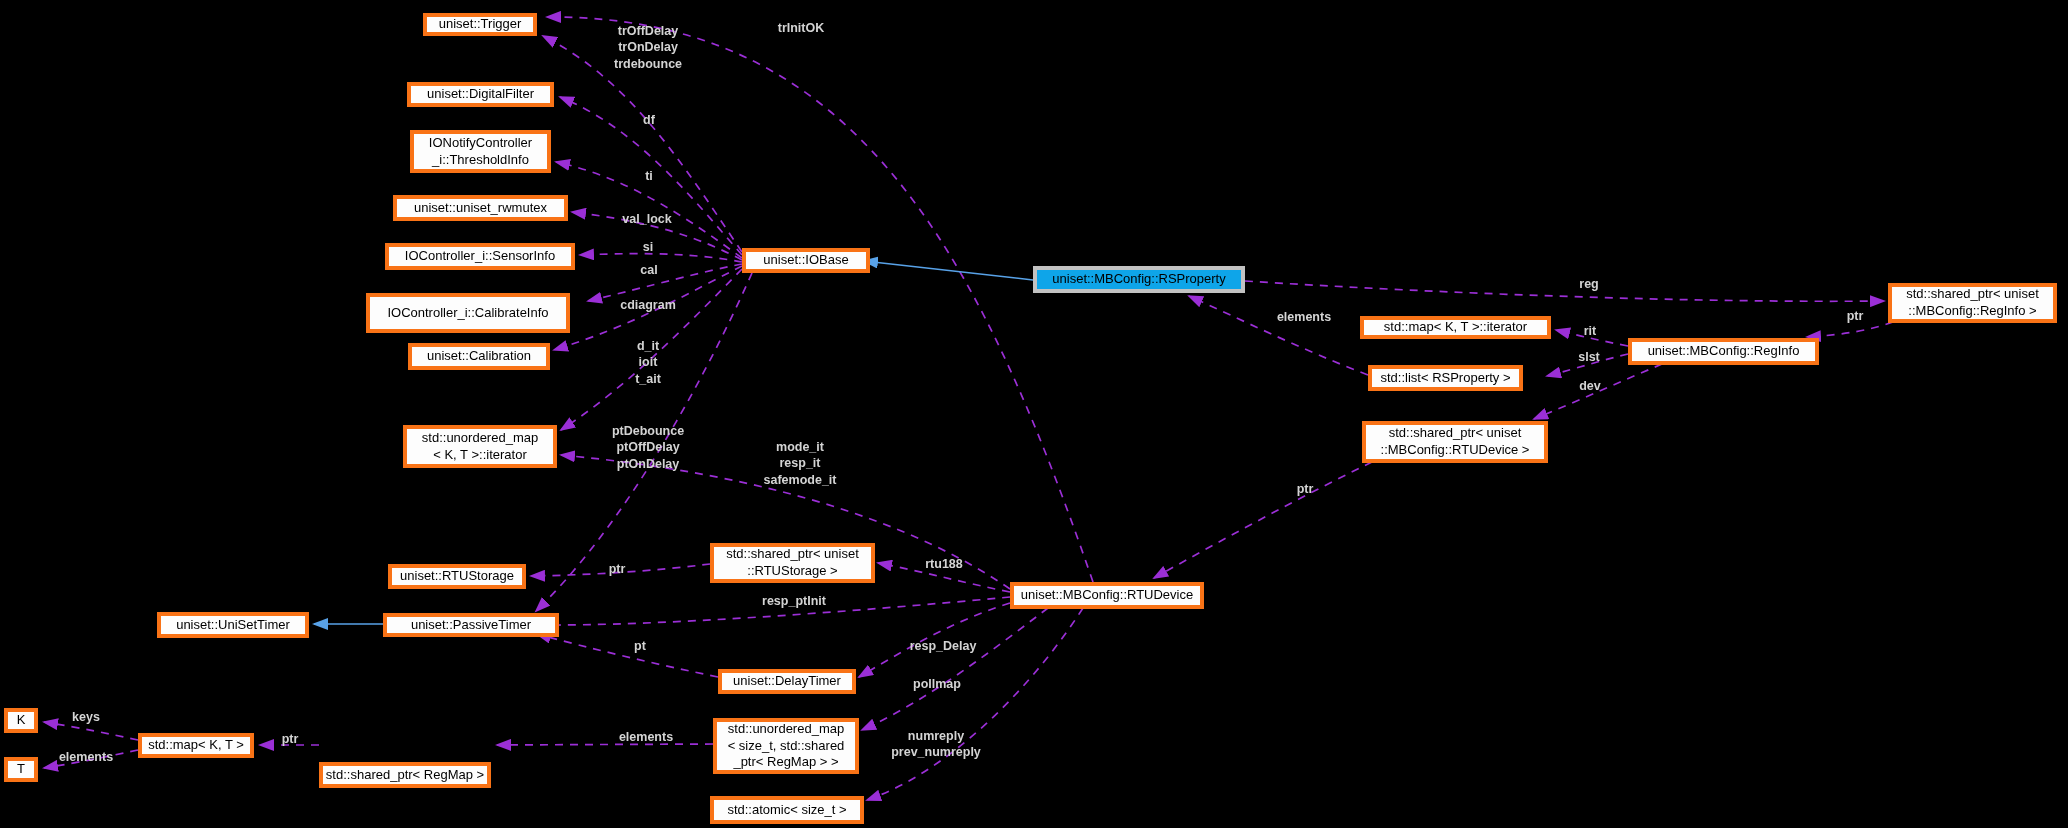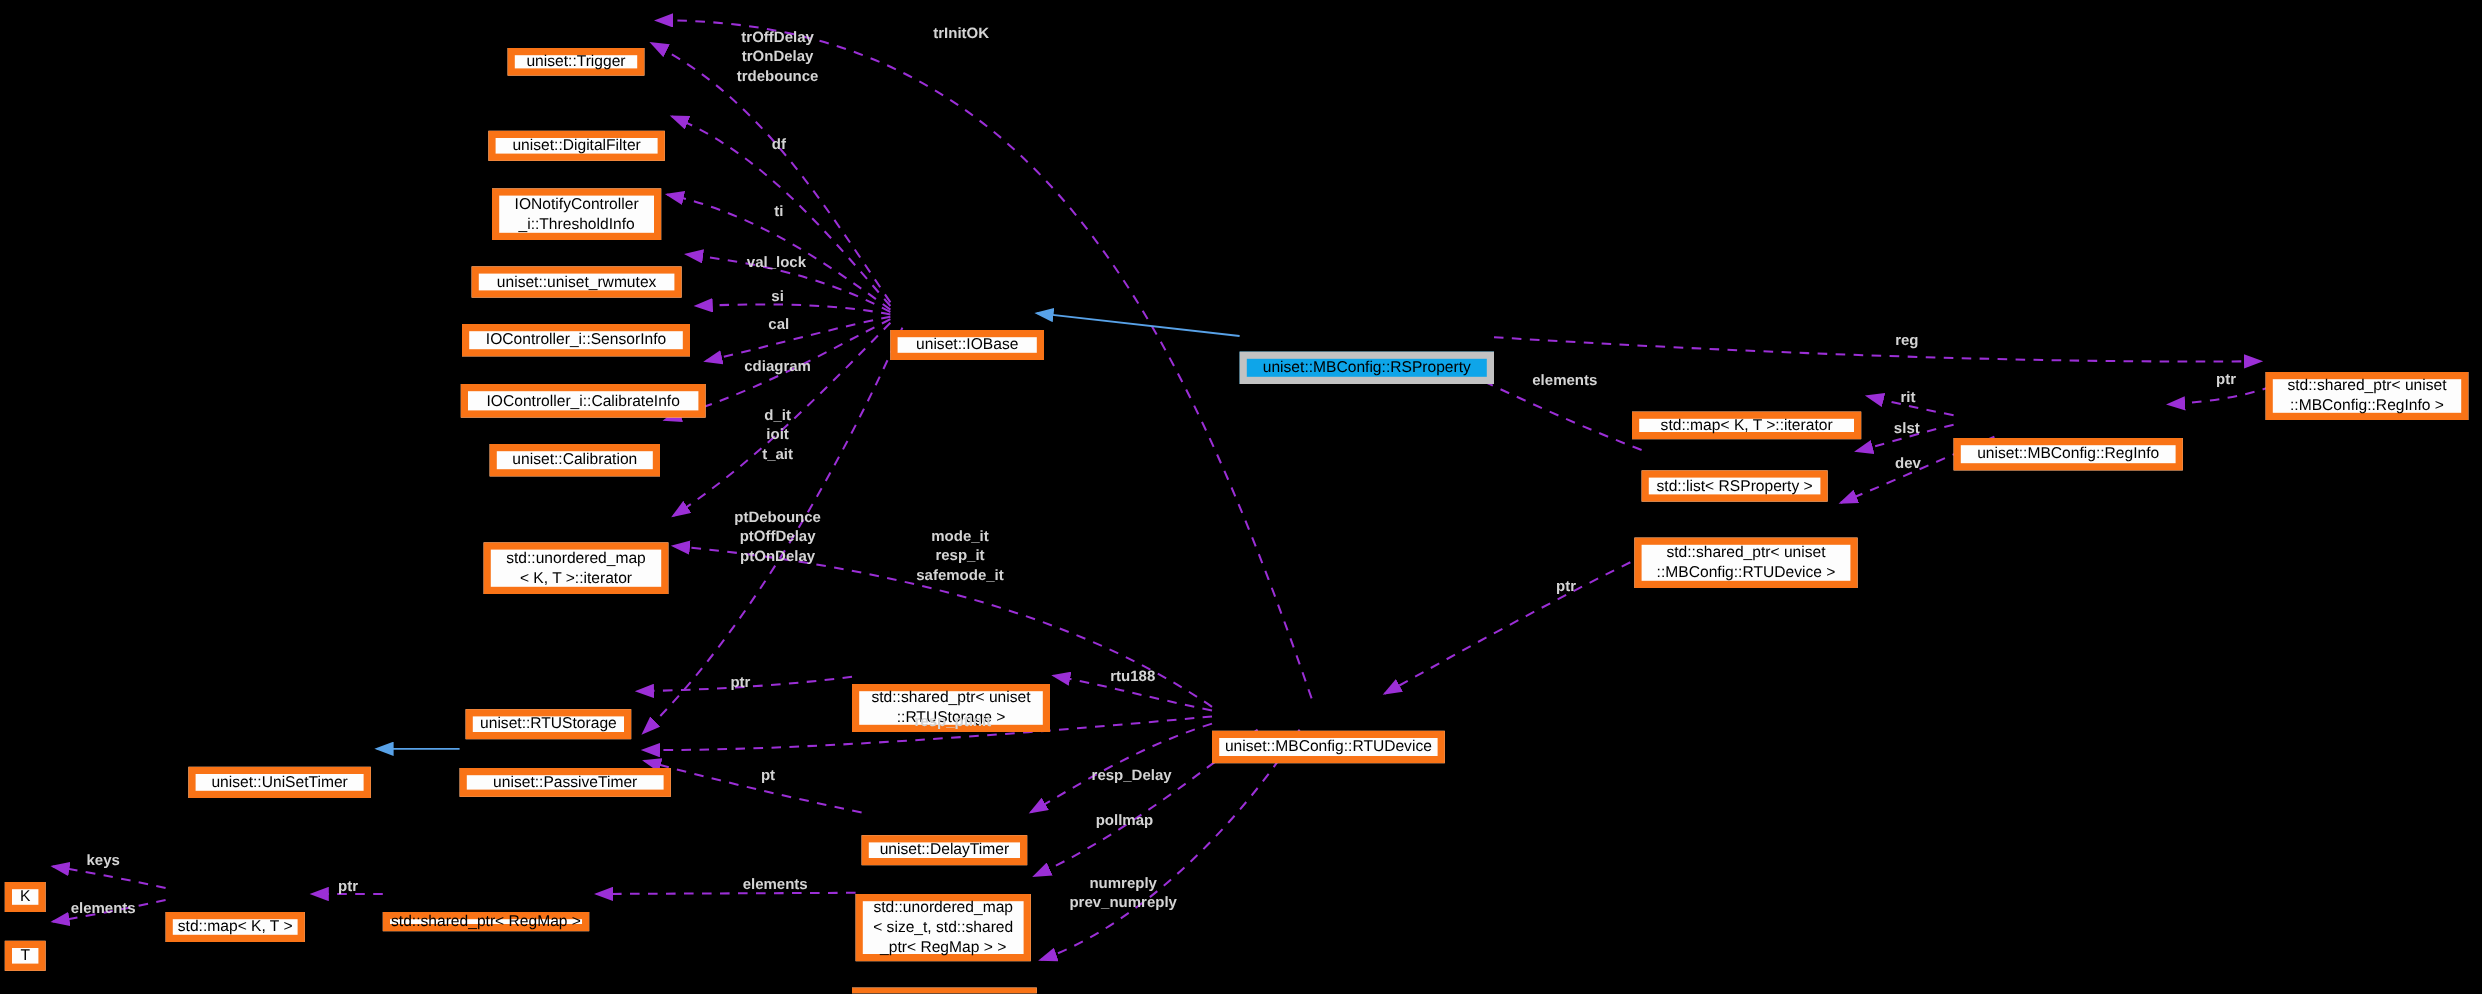--- a/index.html
+++ b/index.html
@@ -9,23 +9,23 @@
     background:#000;
     font-family:"Liberation Sans", sans-serif;
     overflow:hidden;
   }
   #edges{position:absolute;left:0;top:0;z-index:1;}
   .edge{fill:none;stroke:#9b2fd6;stroke-width:1.7;stroke-dasharray:8 7;}
   .edge-solid{fill:none;stroke:#58a2e8;stroke-width:1.5;}
   .node{
     position:absolute;z-index:2;box-sizing:border-box;
     display:flex;align-items:center;justify-content:center;
-    background:#fdfdfd;border:6px solid #f97316;
+    background:#fdfdfd;border:4px solid #f97316;
     color:#000;font-size:13px;line-height:1.3;
-    text-align:center;white-space:pre-line;cursor:pointer;margin-top:27px;
+    text-align:center;white-space:pre-line;cursor:pointer;
   }
   .node.hl{background:#0ea5e9;border-color:#c2c2c2;}
   .elabel{
     position:absolute;z-index:3;transform:translate(-50%,-50%);
     color:#d4d4d4;font-size:12.5px;font-weight:600;line-height:1.3;
     text-align:center;white-space:pre-line;pointer-events:none;
   }
 </style>
 </head>
 <body>
@@ -75,21 +75,21 @@
     <path class="edge-solid" d="M1033,280 L864,261" marker-end="url(#ab)"></path>
     <path class="edge-solid" d="M383,624 L314,624" marker-end="url(#ab)"></path>
   </svg>
 
   <div class="node" style="left:423px;top:13px;width:114px;height:23px;">uniset::Trigger</div>
   <div class="node" style="left:407px;top:82px;width:147px;height:25px;">uniset::DigitalFilter</div>
   <div class="node" style="left:410px;top:130px;width:141px;height:43px;">IONotifyController
 _i::ThresholdInfo</div>
   <div class="node" style="left:393px;top:195px;width:175px;height:26px;">uniset::uniset_rwmutex</div>
   <div class="node" style="left:385px;top:243px;width:190px;height:27px;">IOController_i::SensorInfo</div>
-  <div class="node" style="left:384px;top:293px;width:204px;height:28px;">IOController_i::CalibrateInfo</div>
+  <div class="node" style="left:366px;top:293px;width:204px;height:40px;">IOController_i::CalibrateInfo</div>
   <div class="node" style="left:408px;top:343px;width:142px;height:27px;">uniset::Calibration</div>
   <div class="node" style="left:403px;top:425px;width:154px;height:43px;">std::unordered_map
 &lt; K, T &gt;::iterator</div>
   <div class="node" style="left:742px;top:248px;width:128px;height:25px;">uniset::IOBase</div>
   <div class="node hl" style="left:1033px;top:266px;width:212px;height:27px;">uniset::MBConfig::RSProperty</div>
   <div class="node" style="left:1360px;top:316px;width:191px;height:23px;">std::map&lt; K, T &gt;::iterator</div>
   <div class="node" style="left:1368px;top:365px;width:155px;height:26px;">std::list&lt; RSProperty &gt;</div>
   <div class="node" style="left:1362px;top:421px;width:186px;height:42px;">std::shared_ptr&lt; uniset
 ::MBConfig::RTUDevice &gt;</div>
   <div class="node" style="left:1628px;top:338px;width:191px;height:27px;">uniset::MBConfig::RegInfo</div>
@@ -98,21 +98,21 @@
   <div class="node" style="left:388px;top:564px;width:138px;height:25px;">uniset::RTUStorage</div>
   <div class="node" style="left:157px;top:612px;width:152px;height:26px;">uniset::UniSetTimer</div>
   <div class="node" style="left:383px;top:613px;width:176px;height:24px;">uniset::PassiveTimer</div>
   <div class="node" style="left:710px;top:543px;width:165px;height:40px;">std::shared_ptr&lt; uniset
 ::RTUStorage &gt;</div>
   <div class="node" style="left:1010px;top:582px;width:194px;height:27px;">uniset::MBConfig::RTUDevice</div>
   <div class="node" style="left:718px;top:669px;width:138px;height:25px;">uniset::DelayTimer</div>
   <div class="node" style="left:4px;top:708px;width:34px;height:25px;">K</div>
   <div class="node" style="left:4px;top:757px;width:34px;height:25px;">T</div>
   <div class="node" style="left:138px;top:733px;width:116px;height:25px;">std::map&lt; K, T &gt;</div>
-  <div class="node" style="left:319px;top:733px;width:172px;height:16px;">std::shared_ptr&lt; RegMap &gt;</div>
+  <div class="node" style="left:319px;top:762px;width:172px;height:26px;">std::shared_ptr&lt; RegMap &gt;</div>
   <div class="node" style="left:713px;top:718px;width:146px;height:56px;">std::unordered_map
 &lt; size_t, std::shared
 _ptr&lt; RegMap &gt; &gt;</div>
   <div class="node" style="left:710px;top:796px;width:154px;height:28px;">std::atomic&lt; size_t &gt;</div>
 
   <div class="elabel" style="left:648px;top:47px;">trOffDelay
 trOnDelay
 trdebounce</div>
   <div class="elabel" style="left:801px;top:28px;">trInitOK</div>
   <div class="elabel" style="left:649px;top:120px;">df</div>

